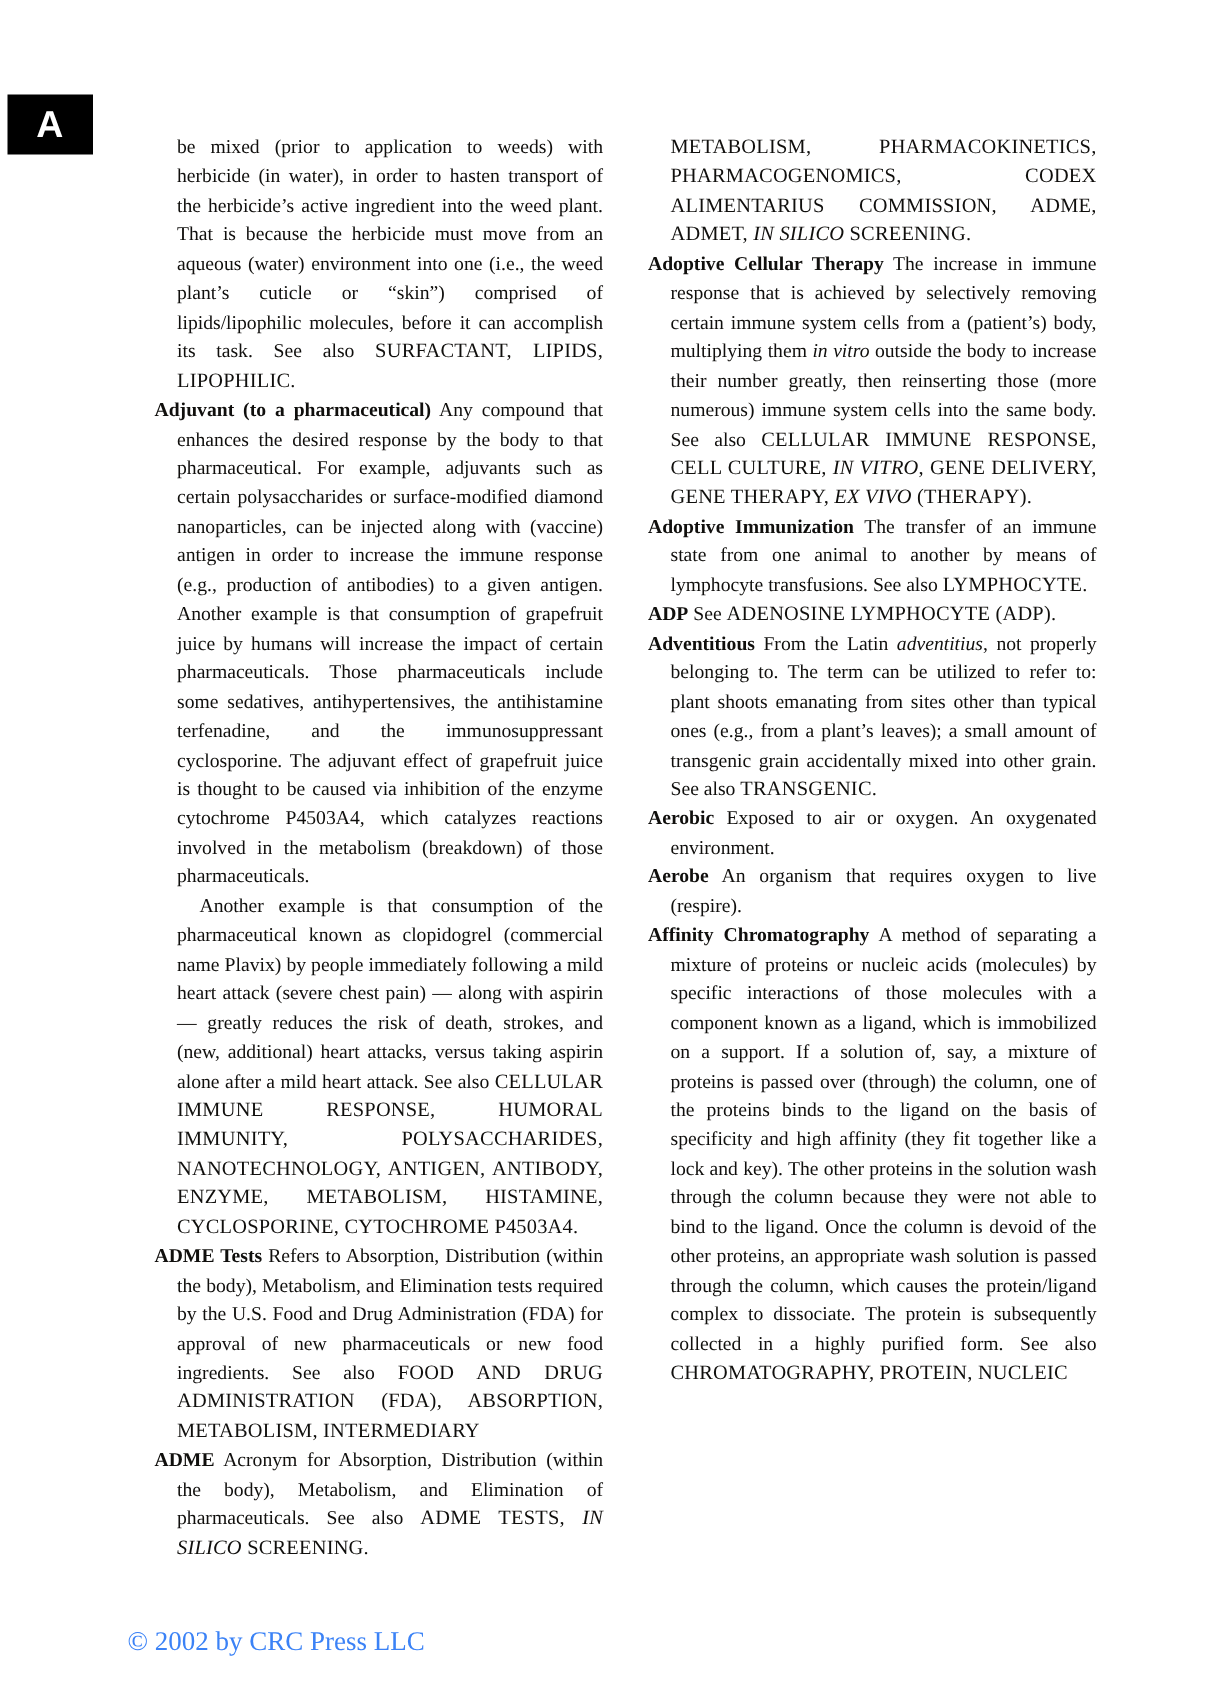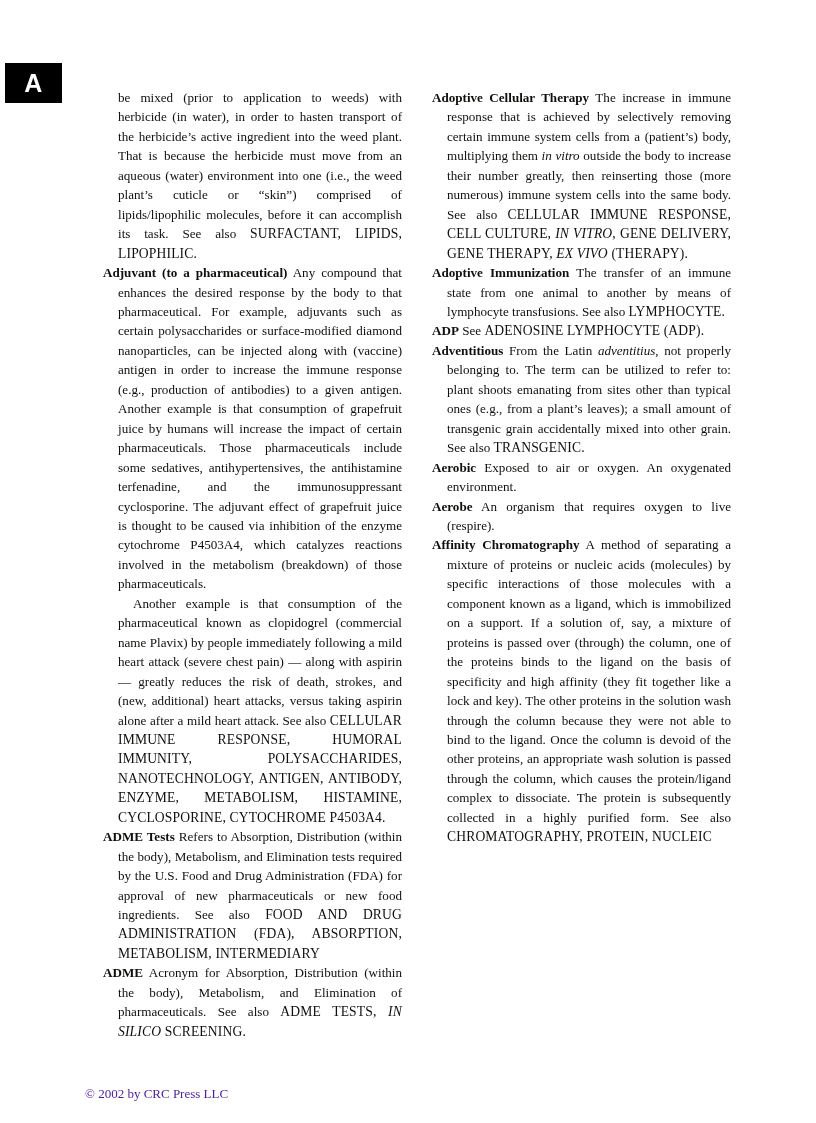--- a/index.html
+++ b/index.html
@@ -92,23 +92,23 @@
     letter-spacing: 0.15px;
   }
   .it { font-style: italic; }
   .sc.it { font-style: italic; }
 
   
   .footer {
     position: absolute;
     left: 85px;
     top: 1086px;
-    font-size: 13px;
+    font-size: 18px;
     line-height: 16px;
-    color: #4c1d95;
+    color: #3b82f6;
   }
 </style>
 </head>
 <body>
 
 <div class="page">
 
   <div class="thumb-tab">A</div>
 
   <div class="columns">
@@ -122,20 +122,21 @@
       <p class="cont"><span>Another example is that consumption of the pharmaceutical known as clopidogrel (commercial name Plavix) by people immediately following a mild heart attack (severe chest pain) — along with aspirin — greatly reduces the risk of death, strokes, and (new, additional) heart attacks, versus taking aspirin alone after a mild heart attack. See also </span><span class="sc">CELLULAR IMMUNE RESPONSE, HUMORAL IMMUNITY, POLYSACCHARIDES, NANOTECHNOLOGY, ANTIGEN, ANTIBODY, ENZYME, METABOLISM, HISTAMINE, CYCLOSPORINE, CYTOCHROME P4503A4.</span></p>
 
       <p class="entry"><span class="hw">ADME Tests</span><span> Refers to Absorption, Distribution (within the body), Metabolism, and Elimination tests required by the U.S. Food and Drug Administration (FDA) for approval of new pharmaceuticals or new food ingredients. See also </span><span class="sc">FOOD AND DRUG ADMINISTRATION (FDA), ABSORPTION, METABOLISM, INTERMEDIARY</span></p>
 
       <p class="entry"><span class="hw">ADME</span><span> Acronym for Absorption, Distribution (within the body), Metabolism, and Elimination of pharmaceuticals. See also </span><span class="sc">ADME TESTS, </span><span class="sc it">IN SILICO</span><span class="sc"> SCREENING.</span></p>
 
     </div>
 
     <div class="col col-right">
 
+      <p class="runon"><span class="sc">METABOLISM, PHARMACOKINETICS, PHARMACOGENOMICS, CODEX ALIMENTARIUS COMMISSION, ADME, ADMET, </span><span class="sc it">IN SILICO</span><span class="sc"> SCREENING.</span></p>
 
 
       <p class="entry"><span class="hw">Adoptive Cellular Therapy</span><span> The increase in immune response that is achieved by selectively removing certain immune system cells from a (patient’s) body, multiplying them </span><span class="it">in vitro</span><span> outside the body to increase their number greatly, then reinserting those (more numerous) immune system cells into the same body. See also </span><span class="sc">CELLULAR IMMUNE RESPONSE, CELL CULTURE, </span><span class="sc it">IN VITRO</span><span class="sc">, GENE DELIVERY, GENE THERAPY, </span><span class="sc it">EX VIVO</span><span class="sc"> (THERAPY).</span></p>
 
       <p class="entry"><span class="hw">Adoptive Immunization</span><span> The transfer of an immune state from one animal to another by means of lymphocyte transfusions. See also </span><span class="sc">LYMPHOCYTE.</span></p>
 
       <p class="entry"><span class="hw">ADP</span><span> See </span><span class="sc">ADENOSINE LYMPHOCYTE (ADP).</span></p>
 
       <p class="entry"><span class="hw">Adventitious</span><span> From the Latin </span><span class="it">adventitius</span><span>, not properly belonging to. The term can be utilized to refer to: plant shoots emanating from sites other than typical ones (e.g., from a plant’s leaves); a small amount of transgenic grain accidentally mixed into other grain. See also </span><span class="sc">TRANSGENIC.</span></p>
 

